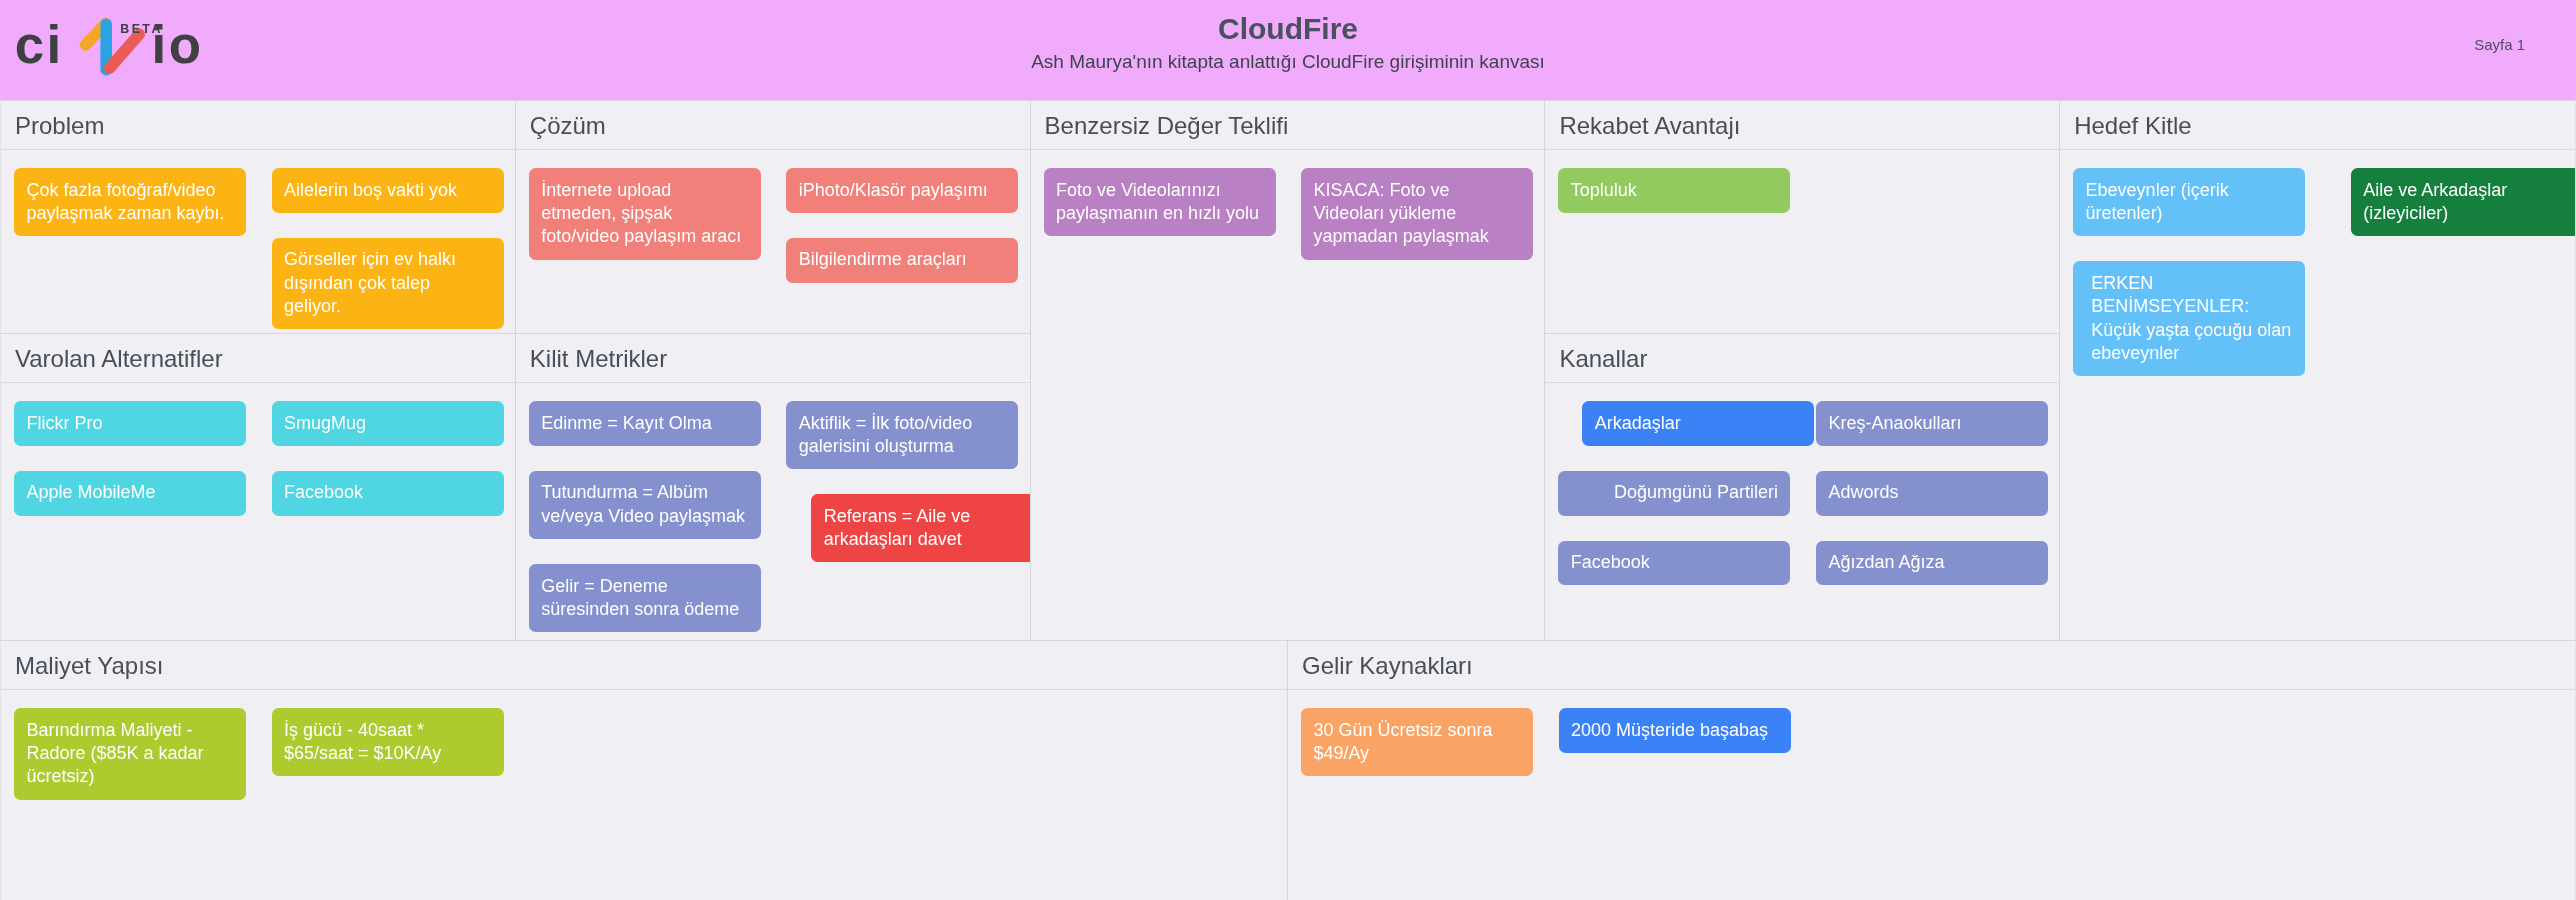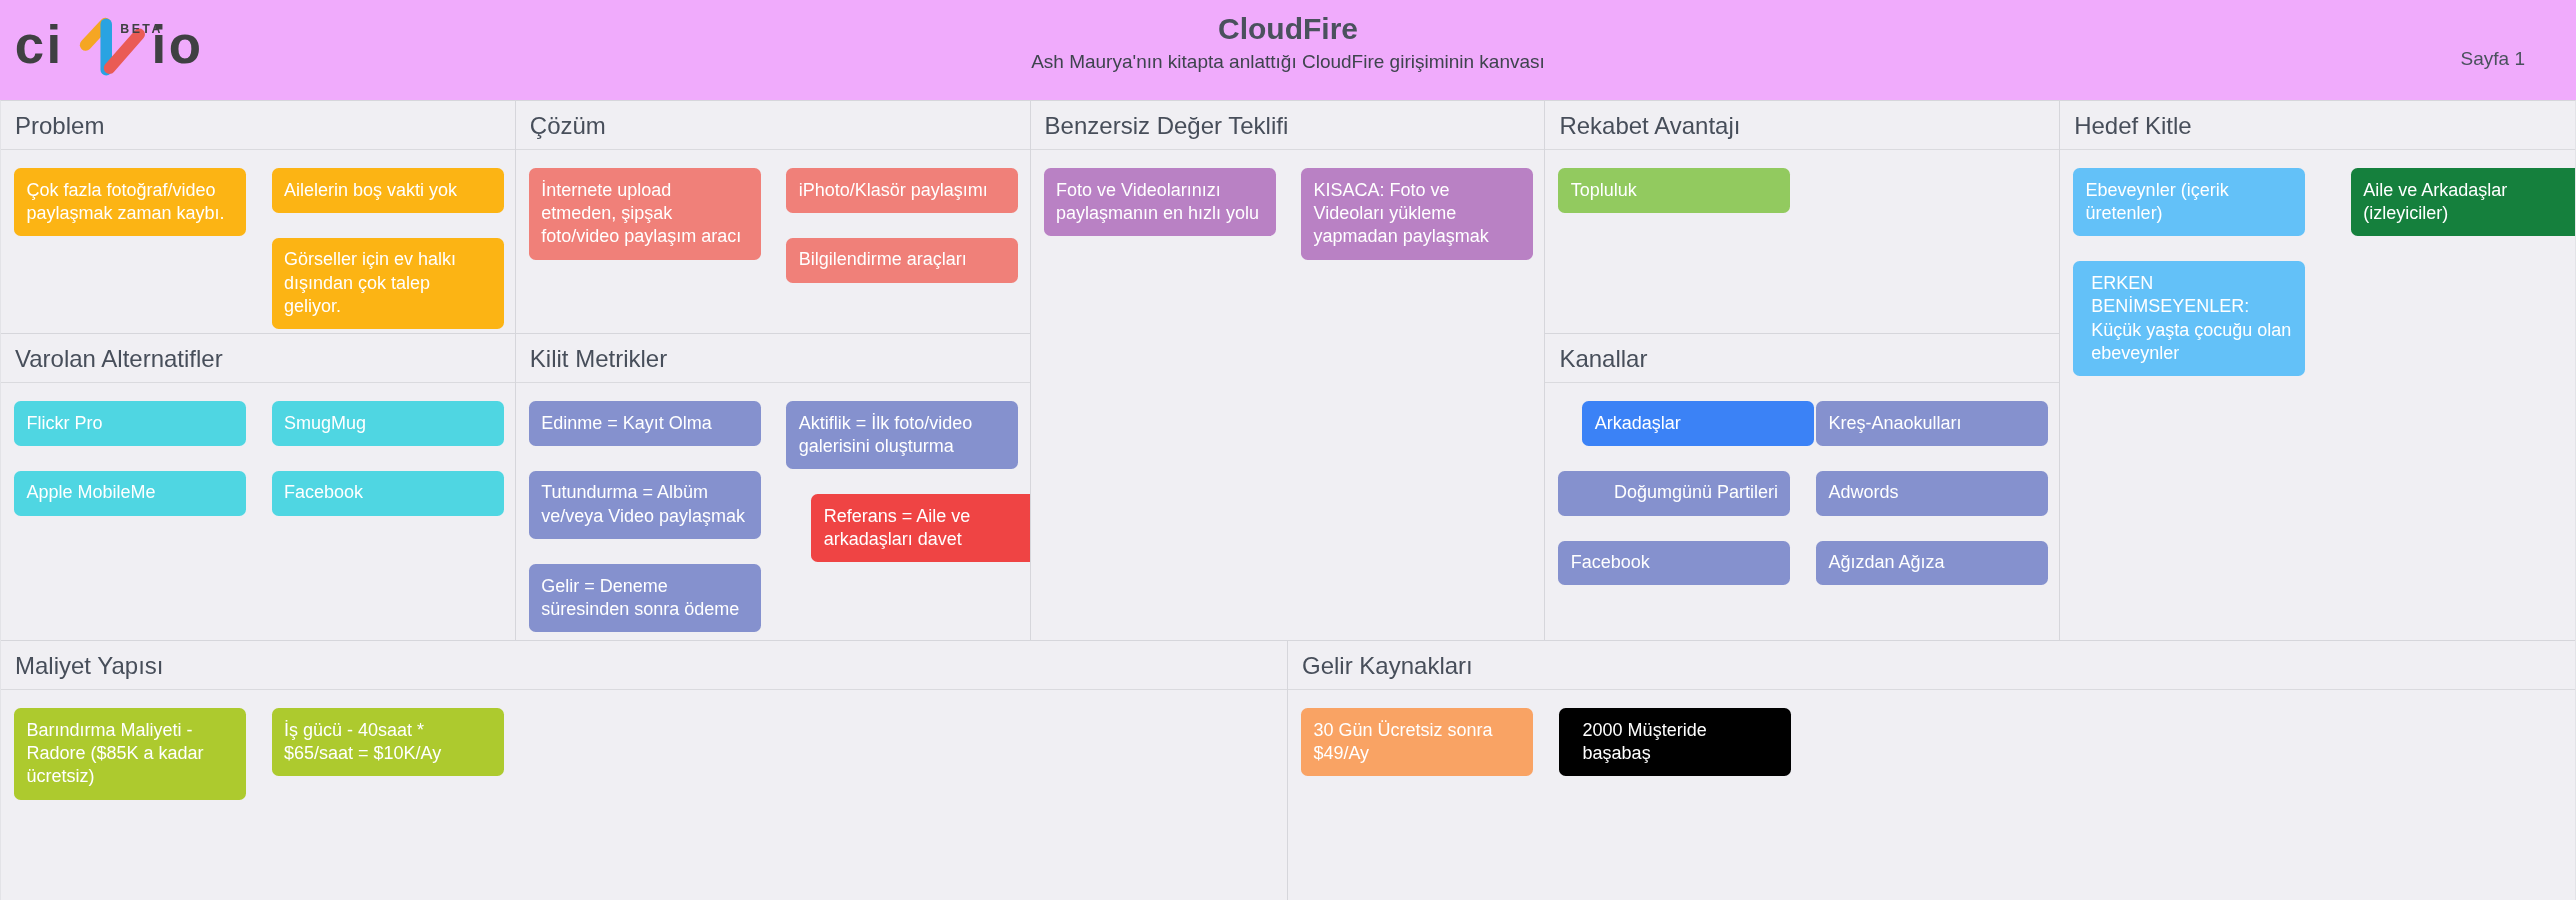--- a/index.html
+++ b/index.html
@@ -14,21 +14,21 @@
   .logo svg{display:block;}
   .page-title{
     position:absolute;left:0;right:0;top:11.5px;text-align:center;
     font-size:30px;color:#4a515d;font-weight:700;
   }
   .page-subtitle{
     position:absolute;left:0;right:0;top:51px;text-align:center;
     font-size:19px;color:#3e444e;font-weight:400;
   }
   .page-indicator{
-    position:absolute;right:51px;top:48px;font-size:19px;color:#4a515d;
+    position:absolute;right:51px;top:36px;font-size:15px;color:#4a515d;
   }
   
   .canvas{
     width:2576px;height:801px;box-sizing:border-box;
     display:grid;
     grid-template-columns:repeat(10, 1fr);
     grid-template-rows:233px 307px auto;
     background:#f0eff3;
     border-top:1.6px solid #d6d6db;
     border-left:1.6px solid #e3e3e7;
@@ -208,19 +208,19 @@
       </div>
   </section>
 
   <section class="sec sec-revenue no-r no-b">
     <div class="sec-h">Gelir Kaynakları</div>
     <div class="cards">
         <div class="ccol">
           <div class="card" style="background: rgb(249, 163, 100);">30 Gün Ücretsiz sonra $49/Ay</div>
         </div>
         <div class="ccol">
-          <div class="card" style="background: #000000; padding-left: 24px;">2000 Müşteride başabaş</div>
+          <div class="card" style="background: #3b82f6;">2000 Müşteride başabaş</div>
         </div>
       </div>
   </section>
 
 </div>
 
 
 </body></html>

